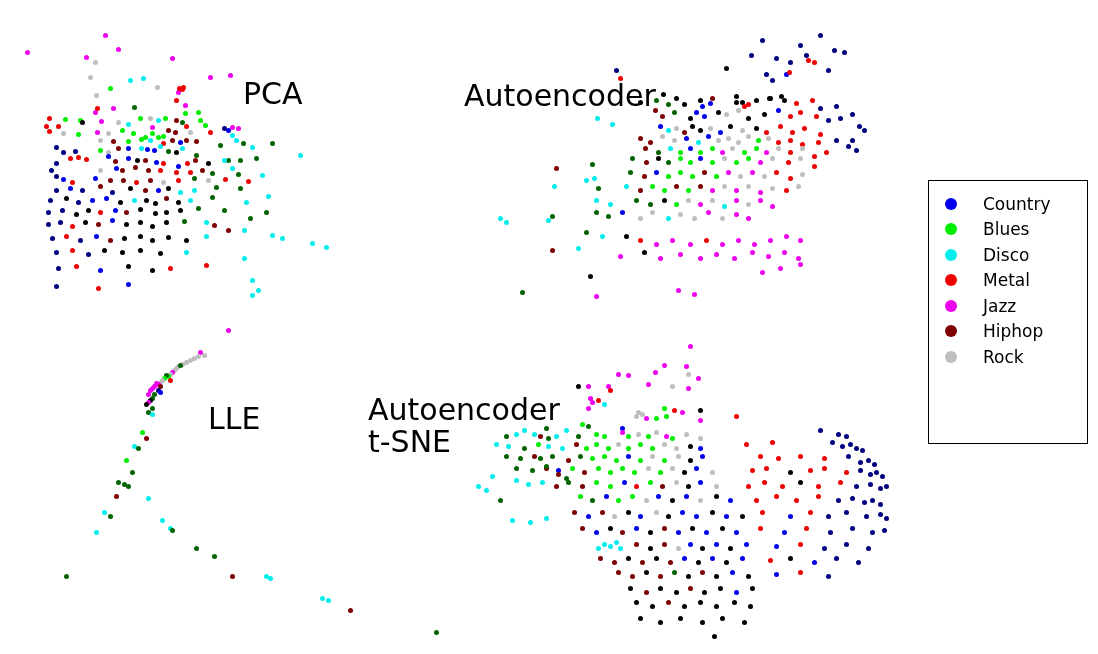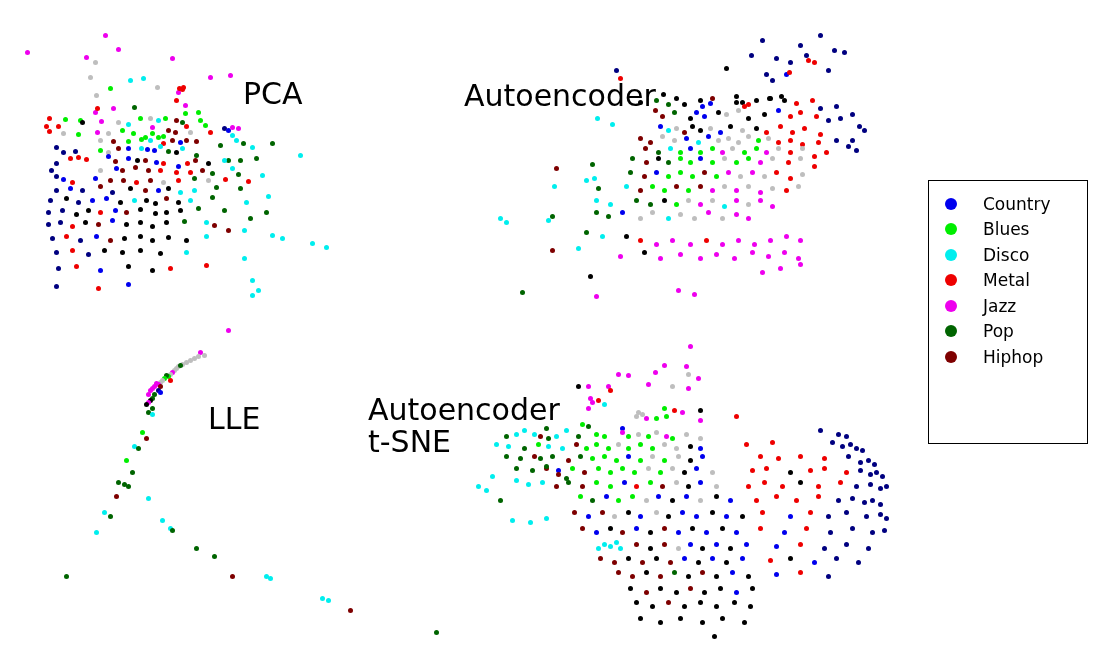--- a/index.html
+++ b/index.html
@@ -926,21 +926,21 @@
       </div>
       <div class="legend-row">
         <span class="legend-swatch" style="background: rgb(238, 0, 0);"></span>
         <span class="legend-label">Metal</span>
       </div>
       <div class="legend-row">
         <span class="legend-swatch" style="background: rgb(238, 0, 238);"></span>
         <span class="legend-label">Jazz</span>
       </div>
       <div class="legend-row">
-        <span class="legend-swatch" style="background: rgb(0, 100, 0);"></span>
-        <span class="legend-label">Pop</span>
+        <span class="legend-swatch" style="background: rgb(126, 0, 0);"></span>
+        <span class="legend-label">Hiphop</span>
       </div>
       <div class="legend-row">
-        <span class="legend-swatch" style="background: rgb(126, 0, 0);"></span>
-        <span class="legend-label">Hiphop</span>
+        <span class="legend-swatch" style="background: rgb(190, 190, 190);"></span>
+        <span class="legend-label">Rock</span>
       </div>
     </div>
 </div>
 
 </body></html>

